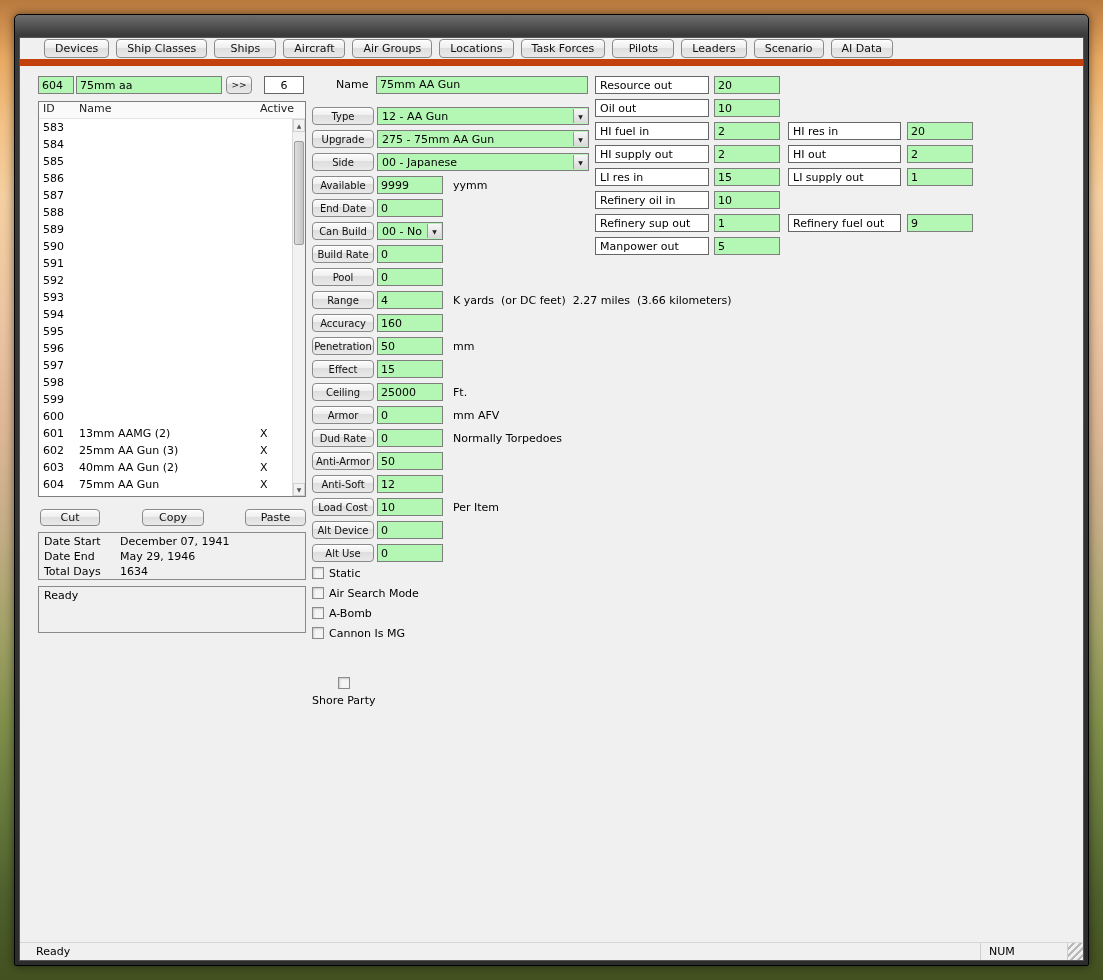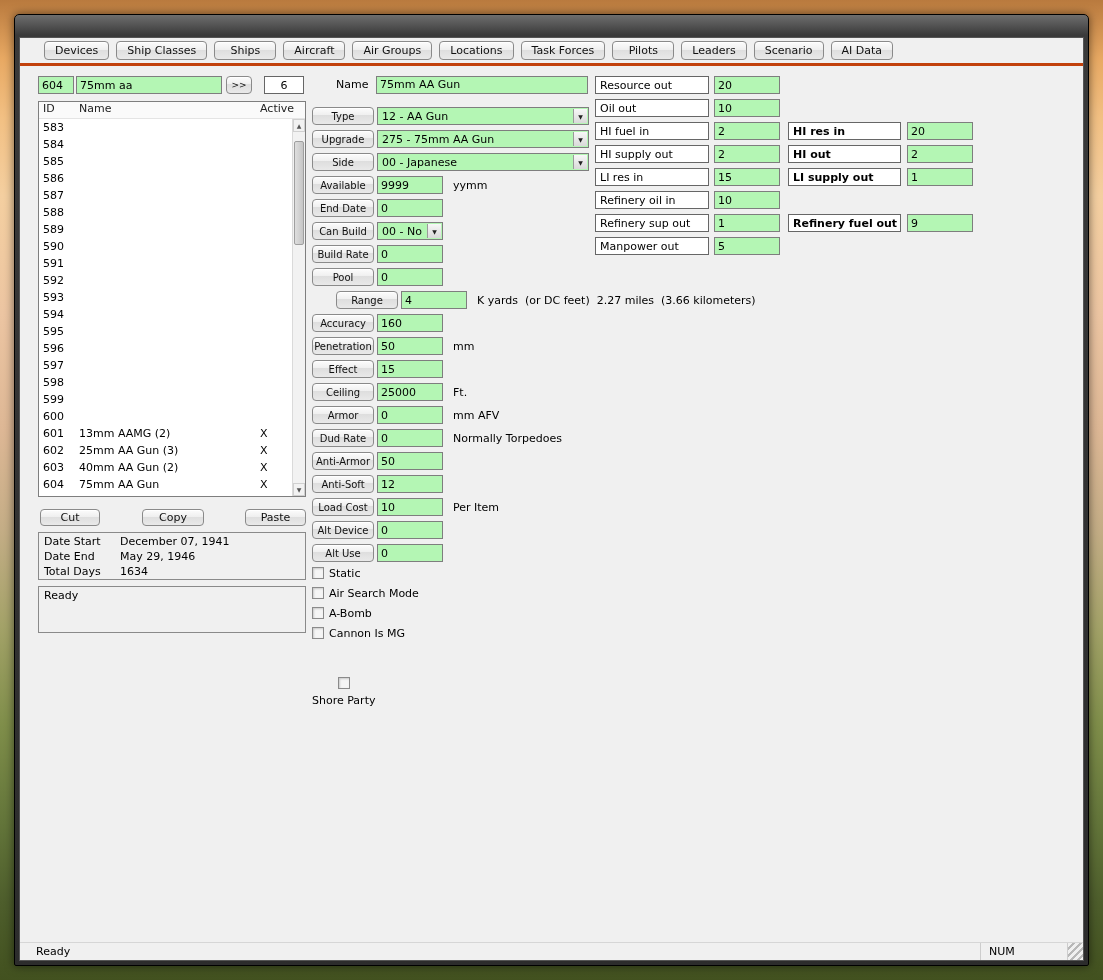--- a/index.html
+++ b/index.html
@@ -44,21 +44,21 @@
   .g-close { color:#fff; font-size:10px; font-weight:bold; text-shadow:0 1px 1px rgba(0,0,0,.7); line-height:1; }
 
   .client { position:absolute; left:4px; right:4px; top:22px; bottom:4px;
     background:#f0f0f0; display:flex; flex-direction:column; border:1px solid #555; }
 
   
   .menubar { height:22px; background:#f6f6f6; border-bottom:1px solid #dcdcdc;
     display:flex; align-items:stretch; padding-left:12px; }
   .menu-item { padding:4px 8px 0 8px; cursor:default; }
 
-  .toolbar { height:28px; background:#f0f0f0; border-bottom:3px solid #c2410c;
+  .toolbar { height:28px; background:#f0f0f0; border-bottom:7px solid #c2410c;
     display:flex; align-items:center; gap:7px; padding-left:24px; }
   .tb-btn { min-width:62px; }
 
   
   button, .win-btn {
     appearance:none; font-family:inherit; font-size:11px; color:#111;
     border:1px solid #8a8a8a; border-radius:4px; height:19px; padding:0 10px;
     background:linear-gradient(#fcfcfc,#efefef 45%,#dedede 46%,#e9e9e9);
     box-shadow:inset 0 1px 0 #fff; cursor:default; white-space:nowrap;
   }
@@ -120,21 +120,21 @@
   .note { position:absolute; left:141px; top:3px; white-space:pre; }
   .cb-row { position:absolute; left:0; display:flex; align-items:center; gap:5px; height:14px; }
   .cb-box { width:12px; height:12px; background:#f5f5f5; border:1px solid #8a8a8a;
     box-shadow:inset 1px 1px 2px rgba(0,0,0,.18); flex:0 0 auto; }
 
   
   .econ { position:absolute; left:0; top:0; width:100%; height:100%; pointer-events:none; }
   .econ-row { position:absolute; left:575px; height:18px; width:420px; pointer-events:auto; }
   .e-l1 { position:absolute; left:0; width:114px; }
   .e-v1 { position:absolute; left:119px; width:66px; }
-  .e-l2 { position:absolute; left:193px; width:113px;font-weight:bold; }
+  .e-l2 { position:absolute; left:193px; width:113px; }
   .e-v2 { position:absolute; left:312px; width:66px; }
 
   
   .hdr-goto { position:absolute; left:206px; top:10px; width:26px; height:18px; padding:0; font-size:9px; }
 
   
   .statusbar { height:18px; background:#f0f0f0; border-top:1px solid #d6d6d6;
     display:flex; align-items:center; }
   .sb-text { padding-left:16px; }
   .sb-spring { flex:1; }
@@ -360,21 +360,21 @@
               </div>
             </div>
             <div class="form-row" style="top: 179px; padding-left: 16px;">
               <button class="form-label">Build Rate</button>
               <input class="green-field" value="0" style="">
             </div>
             <div class="form-row" style="top: 202px;">
               <button class="form-label">Pool</button>
               <input class="green-field" value="0" style="">
             </div>
-            <div class="form-row" style="top: 225px; margin-left: 24px;">
+            <div class="form-row" style="top: 225px;">
               <button class="form-label">Range</button>
               <input class="green-field" value="4" style="">
               <span class="note">K yards  (or DC feet)  2.27 miles  (3.66 kilometers)</span>
             </div>
             <div class="form-row" style="top: 248px;">
               <button class="form-label">Accuracy</button>
               <input class="green-field" value="160" style="">
             </div>
             <div class="form-row" style="top: 271px;">
               <button class="form-label">Penetration</button>

